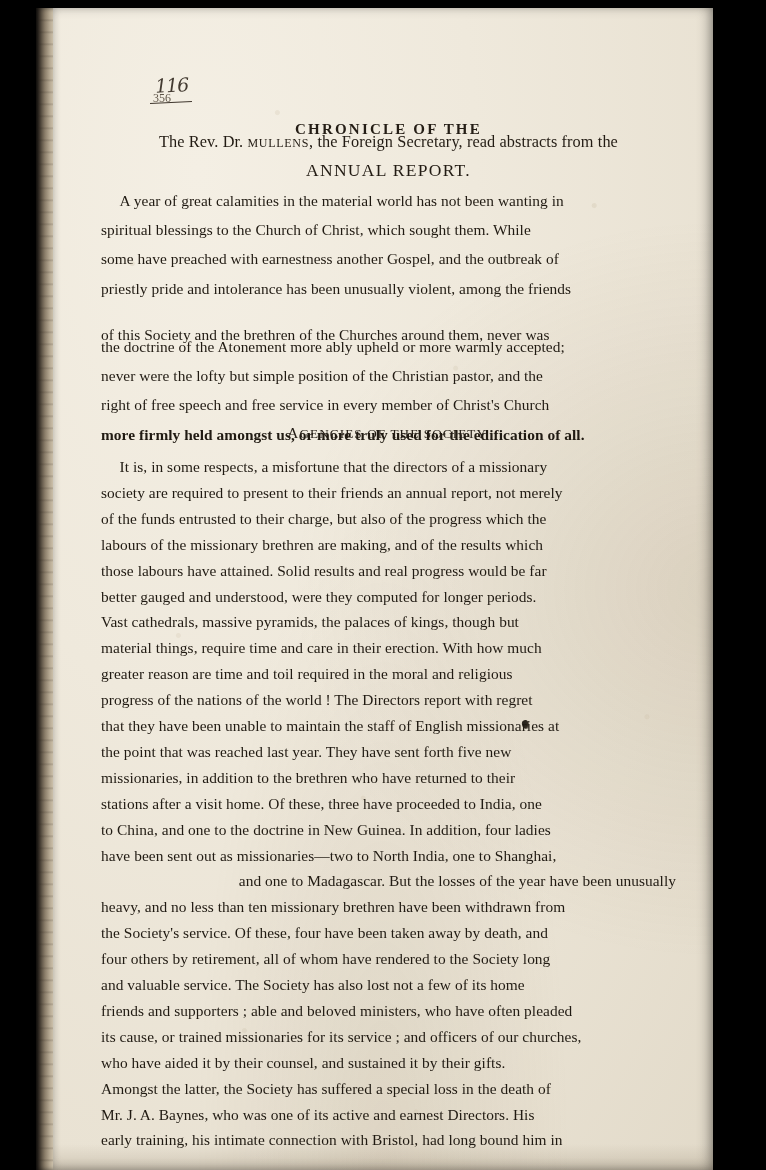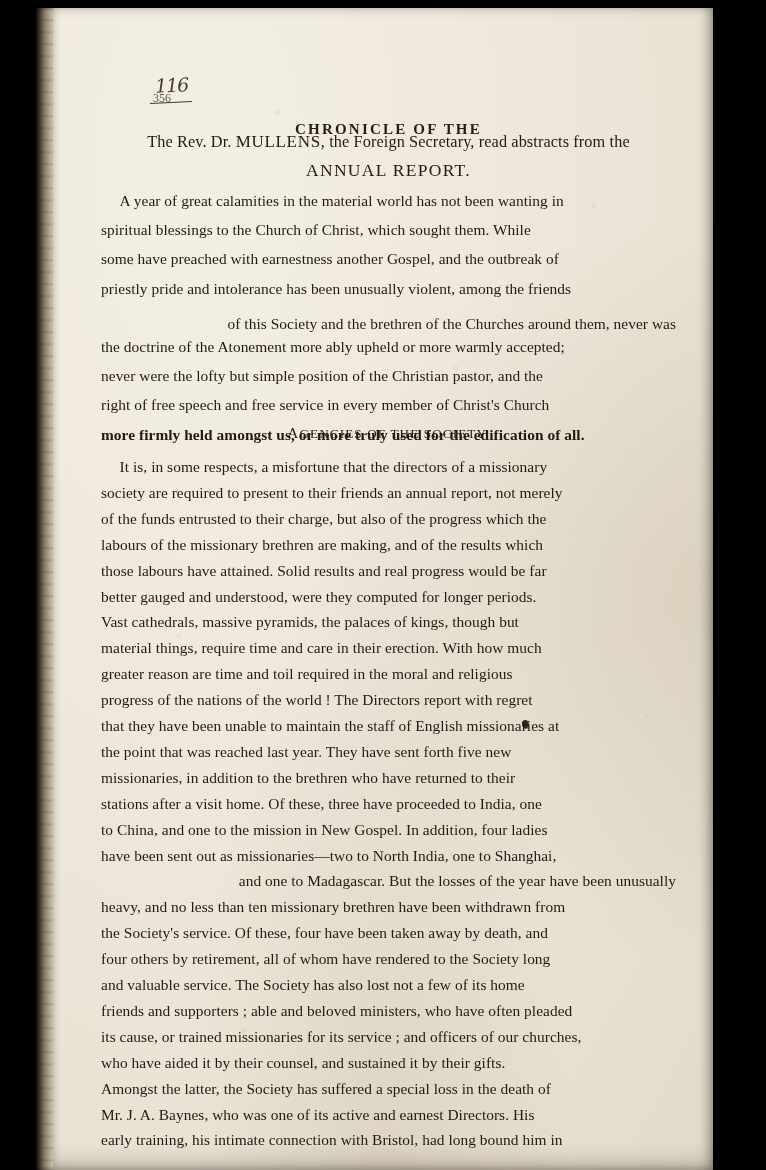--- a/index.html
+++ b/index.html
@@ -162,21 +162,21 @@
     width: 575px;
     font-size: 16.3px;
     color: #221b13;
   }
   #headline-1 {
     top: 124px;
     text-align: center;
     letter-spacing: .1px;
   }
   .smallcaps {
-    font-size: 17px;
+    font-size: 12px;
     letter-spacing: .7px;
     font-variant: normal;
   }
   #headline-2 {
     top: 152px;
     text-align: center;
     font-size: 17.5px;
     letter-spacing: 1.3px;
   }
 
@@ -258,21 +258,21 @@
         <span>The Rev. Dr. </span><span class="smallcaps">MULLENS</span><span>, the Foreign Secretary, read abstracts from the</span>
       </div>
 
       <div class="head-line" id="headline-2">ANNUAL REPORT.</div>
 
       <div id="paragraph-1">
           <div class="body-line" style="top: 184px;"><span>  A year of great calamities in the material world has not been wanting in</span></div>
           <div class="body-line" style="top: 213.2px;"><span>spiritual blessings to the Church of Christ, which sought them.    While</span></div>
           <div class="body-line" style="top: 242.4px;"><span>some have preached with earnestness another Gospel, and the outbreak of</span></div>
           <div class="body-line" style="top: 271.6px;"><span>priestly pride and intolerance has been unusually violent, among the friends</span></div>
-          <div class="body-line" style="top: 307px; text-align: right;"><span>of this Society and the brethren of the Churches around them, never was</span></div>
+          <div class="body-line" style="top: 318px;"><span>of this Society and the brethren of the Churches around them, never was</span></div>
           <div class="body-line" style="top: 330px; text-decoration: underline;"><span>the doctrine of the Atonement more ably upheld or more warmly accepted;</span></div>
           <div class="body-line" style="top: 359.2px;"><span>never were the lofty but simple position of the Christian pastor, and the</span></div>
           <div class="body-line" style="top: 388.4px;"><span>right of free speech and free service in every member of Christ's Church</span></div>
           <div class="body-line" style="top: 417.6px; font-weight: bold;"><span>more firmly held amongst us, or more truly used for the edification of all.</span></div>
         </div>
 
       <div id="section-heading">
         <span class="sc-first">A</span><span>GENCIES OF THE SOCIETY.</span>
       </div>
 
@@ -284,21 +284,21 @@
           <div class="body-line" style="top: 553.6px;"><span>those labours have attained.    Solid results and real progress would be far</span></div>
           <div class="body-line" style="top: 579.5px;"><span>better gauged and understood, were they computed for longer periods.</span></div>
           <div class="body-line" style="top: 605.4px;"><span>Vast cathedrals, massive pyramids, the palaces of kings, though but</span></div>
           <div class="body-line" style="top: 631.3px;"><span>material things, require time and care in their erection.    With how much</span></div>
           <div class="body-line" style="top: 657.2px;"><span>greater reason are time and toil required in the moral and religious</span></div>
           <div class="body-line" style="top: 683.1px;"><span>progress of the nations of the world !   The Directors report with regret</span></div>
           <div class="body-line" style="top: 709px;"><span>that they have been unable to maintain the staff of English missionaries at</span></div>
           <div class="body-line" style="top: 734.9px;"><span>the point that was reached last year.    They have sent forth five new</span></div>
           <div class="body-line" style="top: 760.8px;"><span>missionaries, in addition to the brethren who have returned to their</span></div>
           <div class="body-line" style="top: 786.7px; text-decoration: underline;"><span>stations after a visit home.    Of these, three have proceeded to India, one</span></div>
-          <div class="body-line" style="top: 812.6px;"><span>to China, and one to the mission in New Gospel.    In addition, four ladies</span></div>
+          <div class="body-line" style="top: 812.6px;"><span>to China, and one to the doctrine in New Guinea.    In addition, four ladies</span></div>
           <div class="body-line" style="top: 838.5px;"><span>have been sent out as missionaries—two to North India, one to Shanghai,</span></div>
           <div class="body-line" style="top: 864.4px; text-align: right;"><span>and one to Madagascar.    But the losses of the year have been unusually</span></div>
           <div class="body-line" style="top: 890.3px;"><span>heavy, and no less than ten missionary brethren have been withdrawn from</span></div>
           <div class="body-line" style="top: 916.2px;"><span>the Society's service.    Of these, four have been taken away by death, and</span></div>
           <div class="body-line" style="top: 942.1px;"><span>four others by retirement, all of whom have rendered to the Society long</span></div>
           <div class="body-line" style="top: 968px;"><span>and valuable service.    The Society has also lost not a few of its home</span></div>
           <div class="body-line" style="top: 993.9px;"><span>friends and supporters ; able and beloved ministers, who have often pleaded</span></div>
           <div class="body-line" style="top: 1019.8px;"><span>its cause, or trained missionaries for its service ; and officers of our churches,</span></div>
           <div class="body-line" style="top: 1045.7px;"><span>who have aided it by their counsel, and sustained it by their gifts.</span></div>
           <div class="body-line" style="top: 1071.6px;"><span>Amongst the latter, the Society has suffered a special loss in the death of</span></div>

